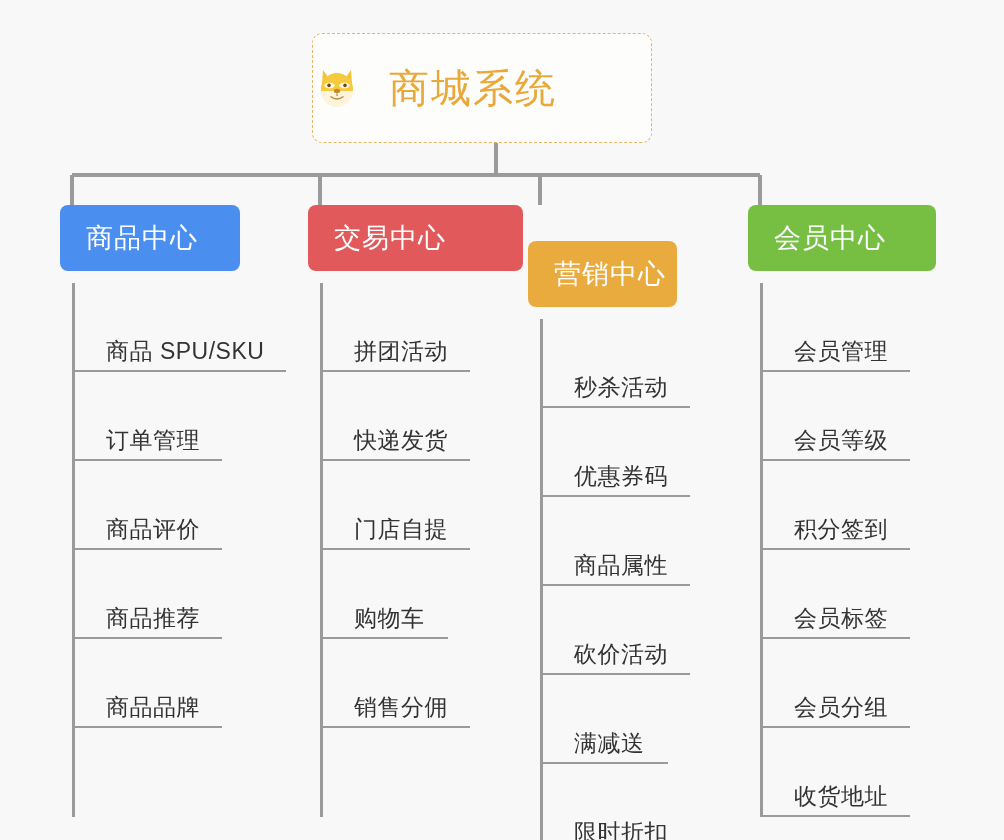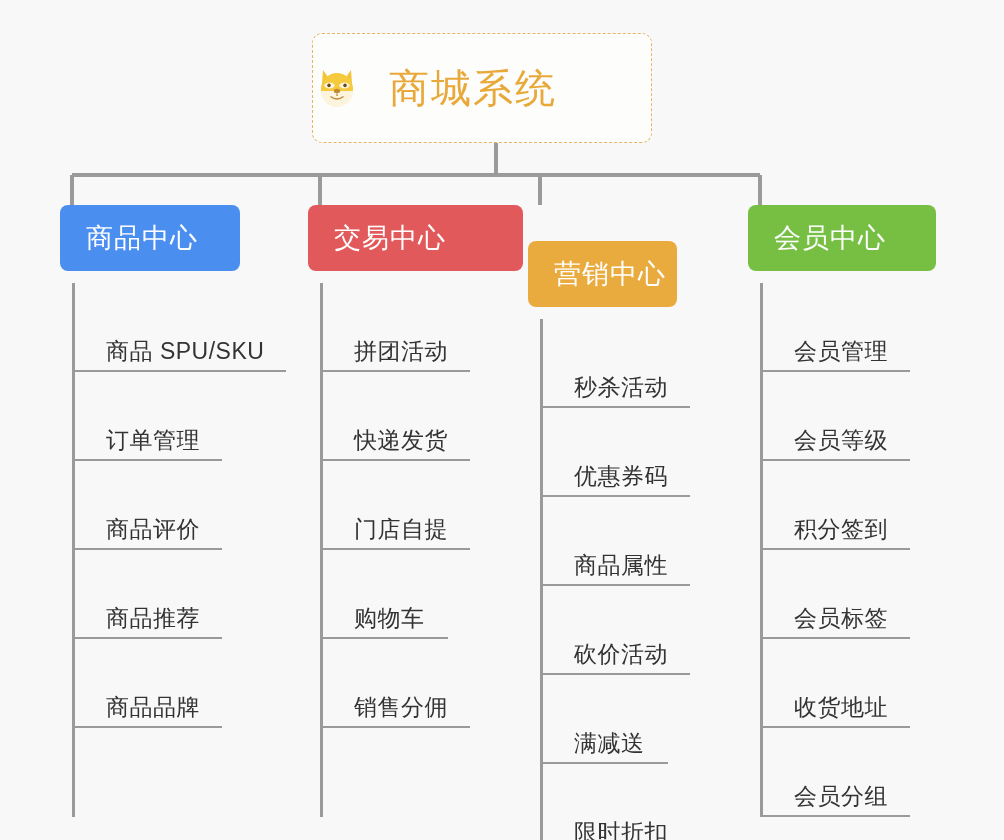--- a/index.html
+++ b/index.html
@@ -266,24 +266,24 @@
           </div>
           <div class="leaf">
             <span class="leaf-label">积分签到</span>
             <div class="leaf-underline" style="width: 150px; background: rgb(154, 154, 154);"></div>
           </div>
           <div class="leaf">
             <span class="leaf-label">会员标签</span>
             <div class="leaf-underline" style="width: 150px; background: rgb(154, 154, 154);"></div>
           </div>
           <div class="leaf">
+            <span class="leaf-label">会员分组</span>
+            <div class="leaf-underline" style="width: 150px; background: rgb(154, 154, 154);"></div>
+          </div>
+          <div class="leaf">
             <span class="leaf-label">收货地址</span>
             <div class="leaf-underline" style="width: 150px; background: rgb(154, 154, 154);"></div>
           </div>
-          <div class="leaf">
-            <span class="leaf-label">会员分组</span>
-            <div class="leaf-underline" style="width: 150px; background: rgb(154, 154, 154);"></div>
-          </div>
         </div>
       </div>
     </div>
 
 </div>
 
 </body></html>

